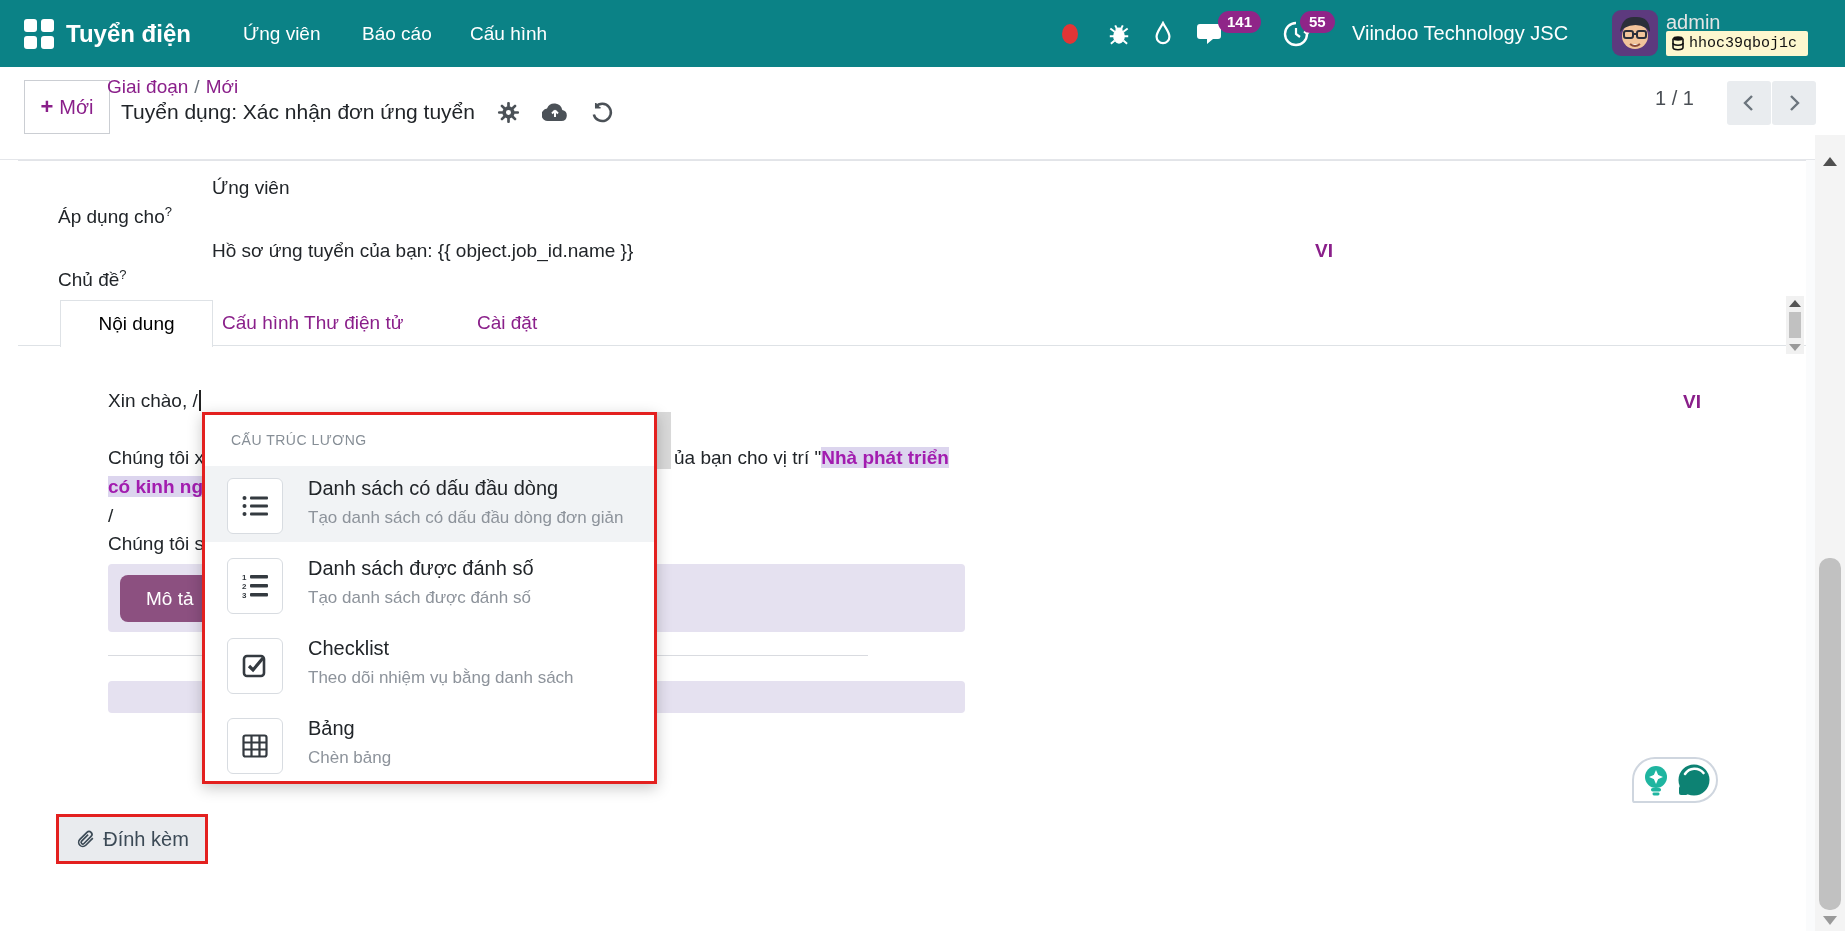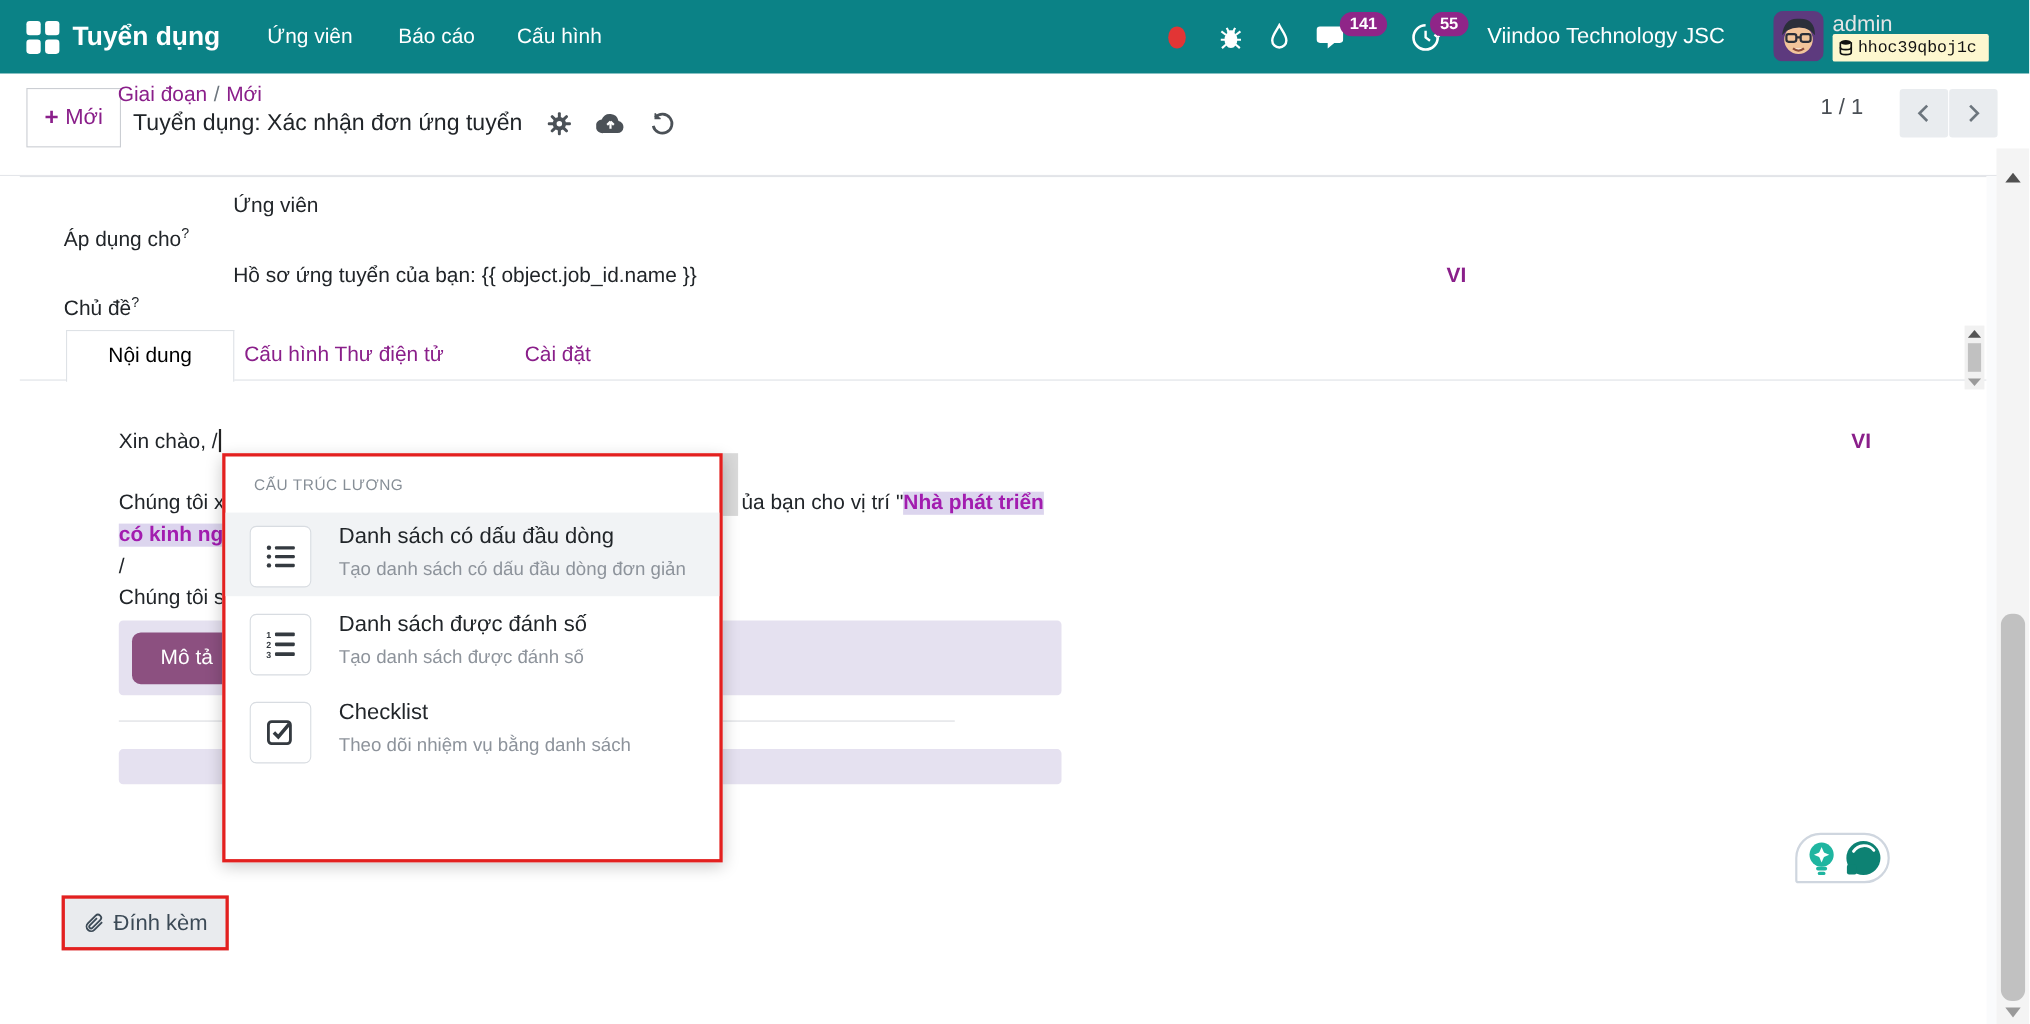--- a/index.html
+++ b/index.html
@@ -106,21 +106,21 @@
 
 <div id="app">
 
   <div class="navbar">
     <div class="apps-grid">
         <span></span>
         <span></span>
         <span></span>
         <span></span>
       </div>
-    <div class="nav-app-name">Tuyển dụng</div>
+    <div class="nav-app-name">Tuyển điện</div>
     <div class="nav-item i1">Ứng viên</div>
     <div class="nav-item i2">Báo cáo</div>
     <div class="nav-item i3">Cấu hình</div>
 
     <div class="nav-right-icon record-dot">
         <i></i>
       </div>
     <div class="nav-right-icon bug">
       <svg width="26" height="26" viewBox="0 0 24 24" fill="none" stroke="#fff" stroke-width="1.8">
         <ellipse cx="12" cy="14" rx="4.5" ry="6" fill="#fff"></ellipse>
@@ -300,20 +300,30 @@
       <div class="pb-iconbox">
         <svg width="26" height="26" viewBox="0 0 26 26" fill="none" stroke="#343a40">
           <rect x="2" y="3" width="20" height="20" rx="3" stroke-width="2.6"></rect>
           <path d="M7 13 l4 4 L21 5" stroke-width="3.2"></path>
         </svg>
       </div>
       <div class="pb-title">Checklist</div>
       <div class="pb-sub">Theo dõi nhiệm vụ bằng danh sách</div>
     </div>
 
+    <div class="pb-item r4">
+      <div class="pb-iconbox">
+        <svg width="26" height="24" viewBox="0 0 26 24" fill="none" stroke="#343a40" stroke-width="2.2">
+          <rect x="1.5" y="1.5" width="23" height="21" rx="2"></rect>
+          <path d="M1.5 8.5 h23 M1.5 15.5 h23 M9.5 1.5 v21 M17.5 1.5 v21"></path>
+        </svg>
+      </div>
+      <div class="pb-title">Bảng</div>
+      <div class="pb-sub">Chèn bảng</div>
+    </div>
   </div>
 
   <div class="attach-wrap">
     <svg width="20" height="20" viewBox="0 0 24 24" fill="none" stroke="#3c4a56" stroke-width="2">
       <path d="M21.4 11.05 l-8.49 8.49 a5 5 0 0 1 -7.07 -7.07 l8.49 -8.49 a3.5 3.5 0 0 1 4.95 4.95 l-8.49 8.49 a2 2 0 0 1 -2.83 -2.83 l7.78 -7.78"></path>
     </svg>
     <span class="attach-label">Đính kèm</span>
   </div>
 
   <div class="insight-widget">

